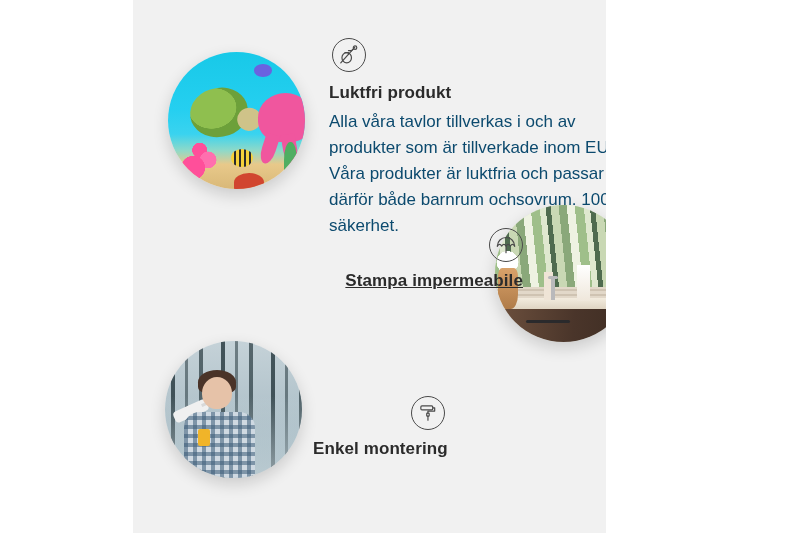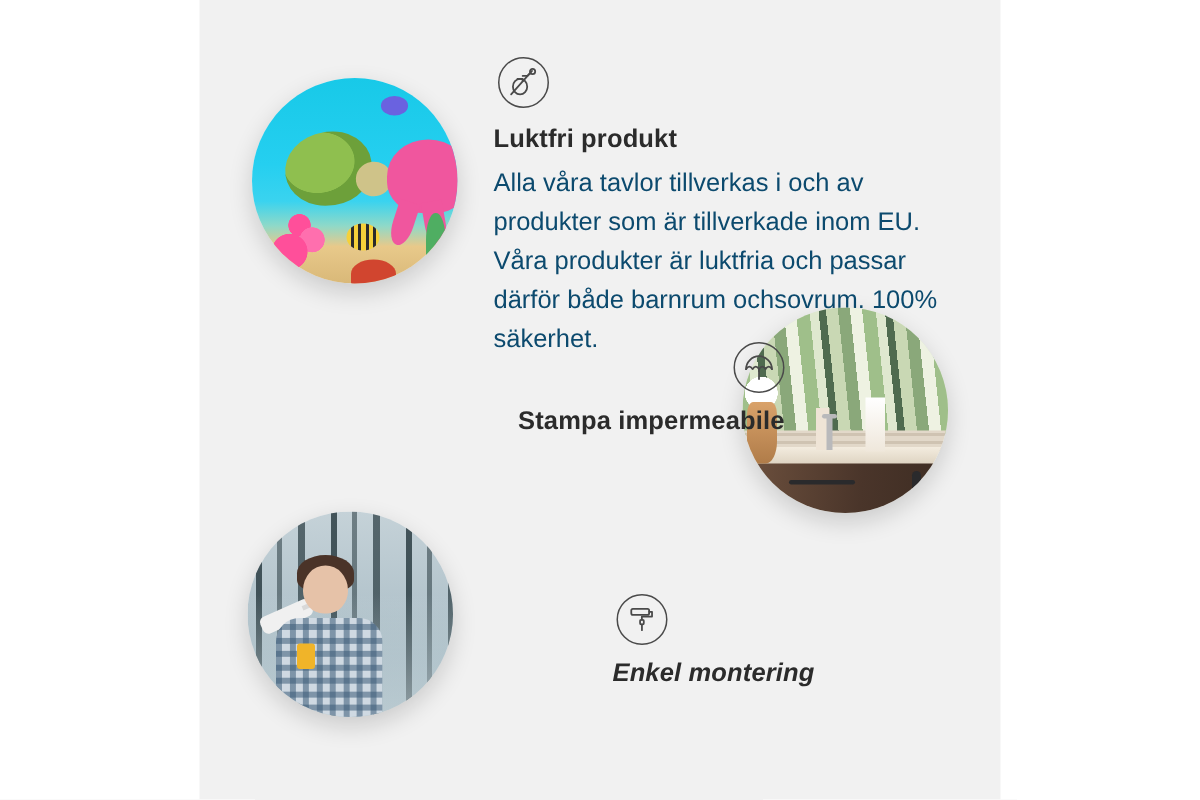--- a/index.html
+++ b/index.html
@@ -7,21 +7,21 @@
   body {
     background:#ffffff;
     font-family:"Liberation Sans", sans-serif;
     overflow:hidden;
   }
   #stage { position:relative; width:800px; height:533px; background:#ffffff; }
 
   
   #canvas {
     position:absolute;
-    left:133px; top:0; width:534px; height:533px;
+    left:133px; top:0; width:473px; height:533px;
     background:#f1f1f1;
     overflow:hidden;
   }
 
   
   .photo {
     position:absolute;
     border-radius:50%;
     overflow:hidden;
     box-shadow:0 6px 16px rgba(0,0,0,0.16);
@@ -203,24 +203,24 @@
   }
 
   
   #feat-odour { left:196px; top:38px; width:300px; text-align:left; }
   #feat-odour .feat-icon { margin:0 0 10px 3px; }
   #feat-odour .feat-title { margin-bottom:6px; }
 
   
   #feat-water { left:60px; top:228px; width:330px; text-align:right; }
   #feat-water .feat-icon { margin:0 0 8px auto; }
-  #feat-water .feat-title { margin-bottom:4px; }
-
-  
-  #feat-mount { left:180px; top:396px; width:230px; text-align:right;font-style:italic; }
+  #feat-water .feat-title { margin-bottom:4px;text-decoration:underline; }
+
+  
+  #feat-mount { left:180px; top:396px; width:230px; text-align:left; }
   #feat-mount .feat-icon { margin:0 auto 8px auto; }
   #feat-mount .feat-title { margin-bottom:4px; }
 </style>
 </head>
 <body>
 
 <div id="stage">
 
   <div id="canvas">
 

